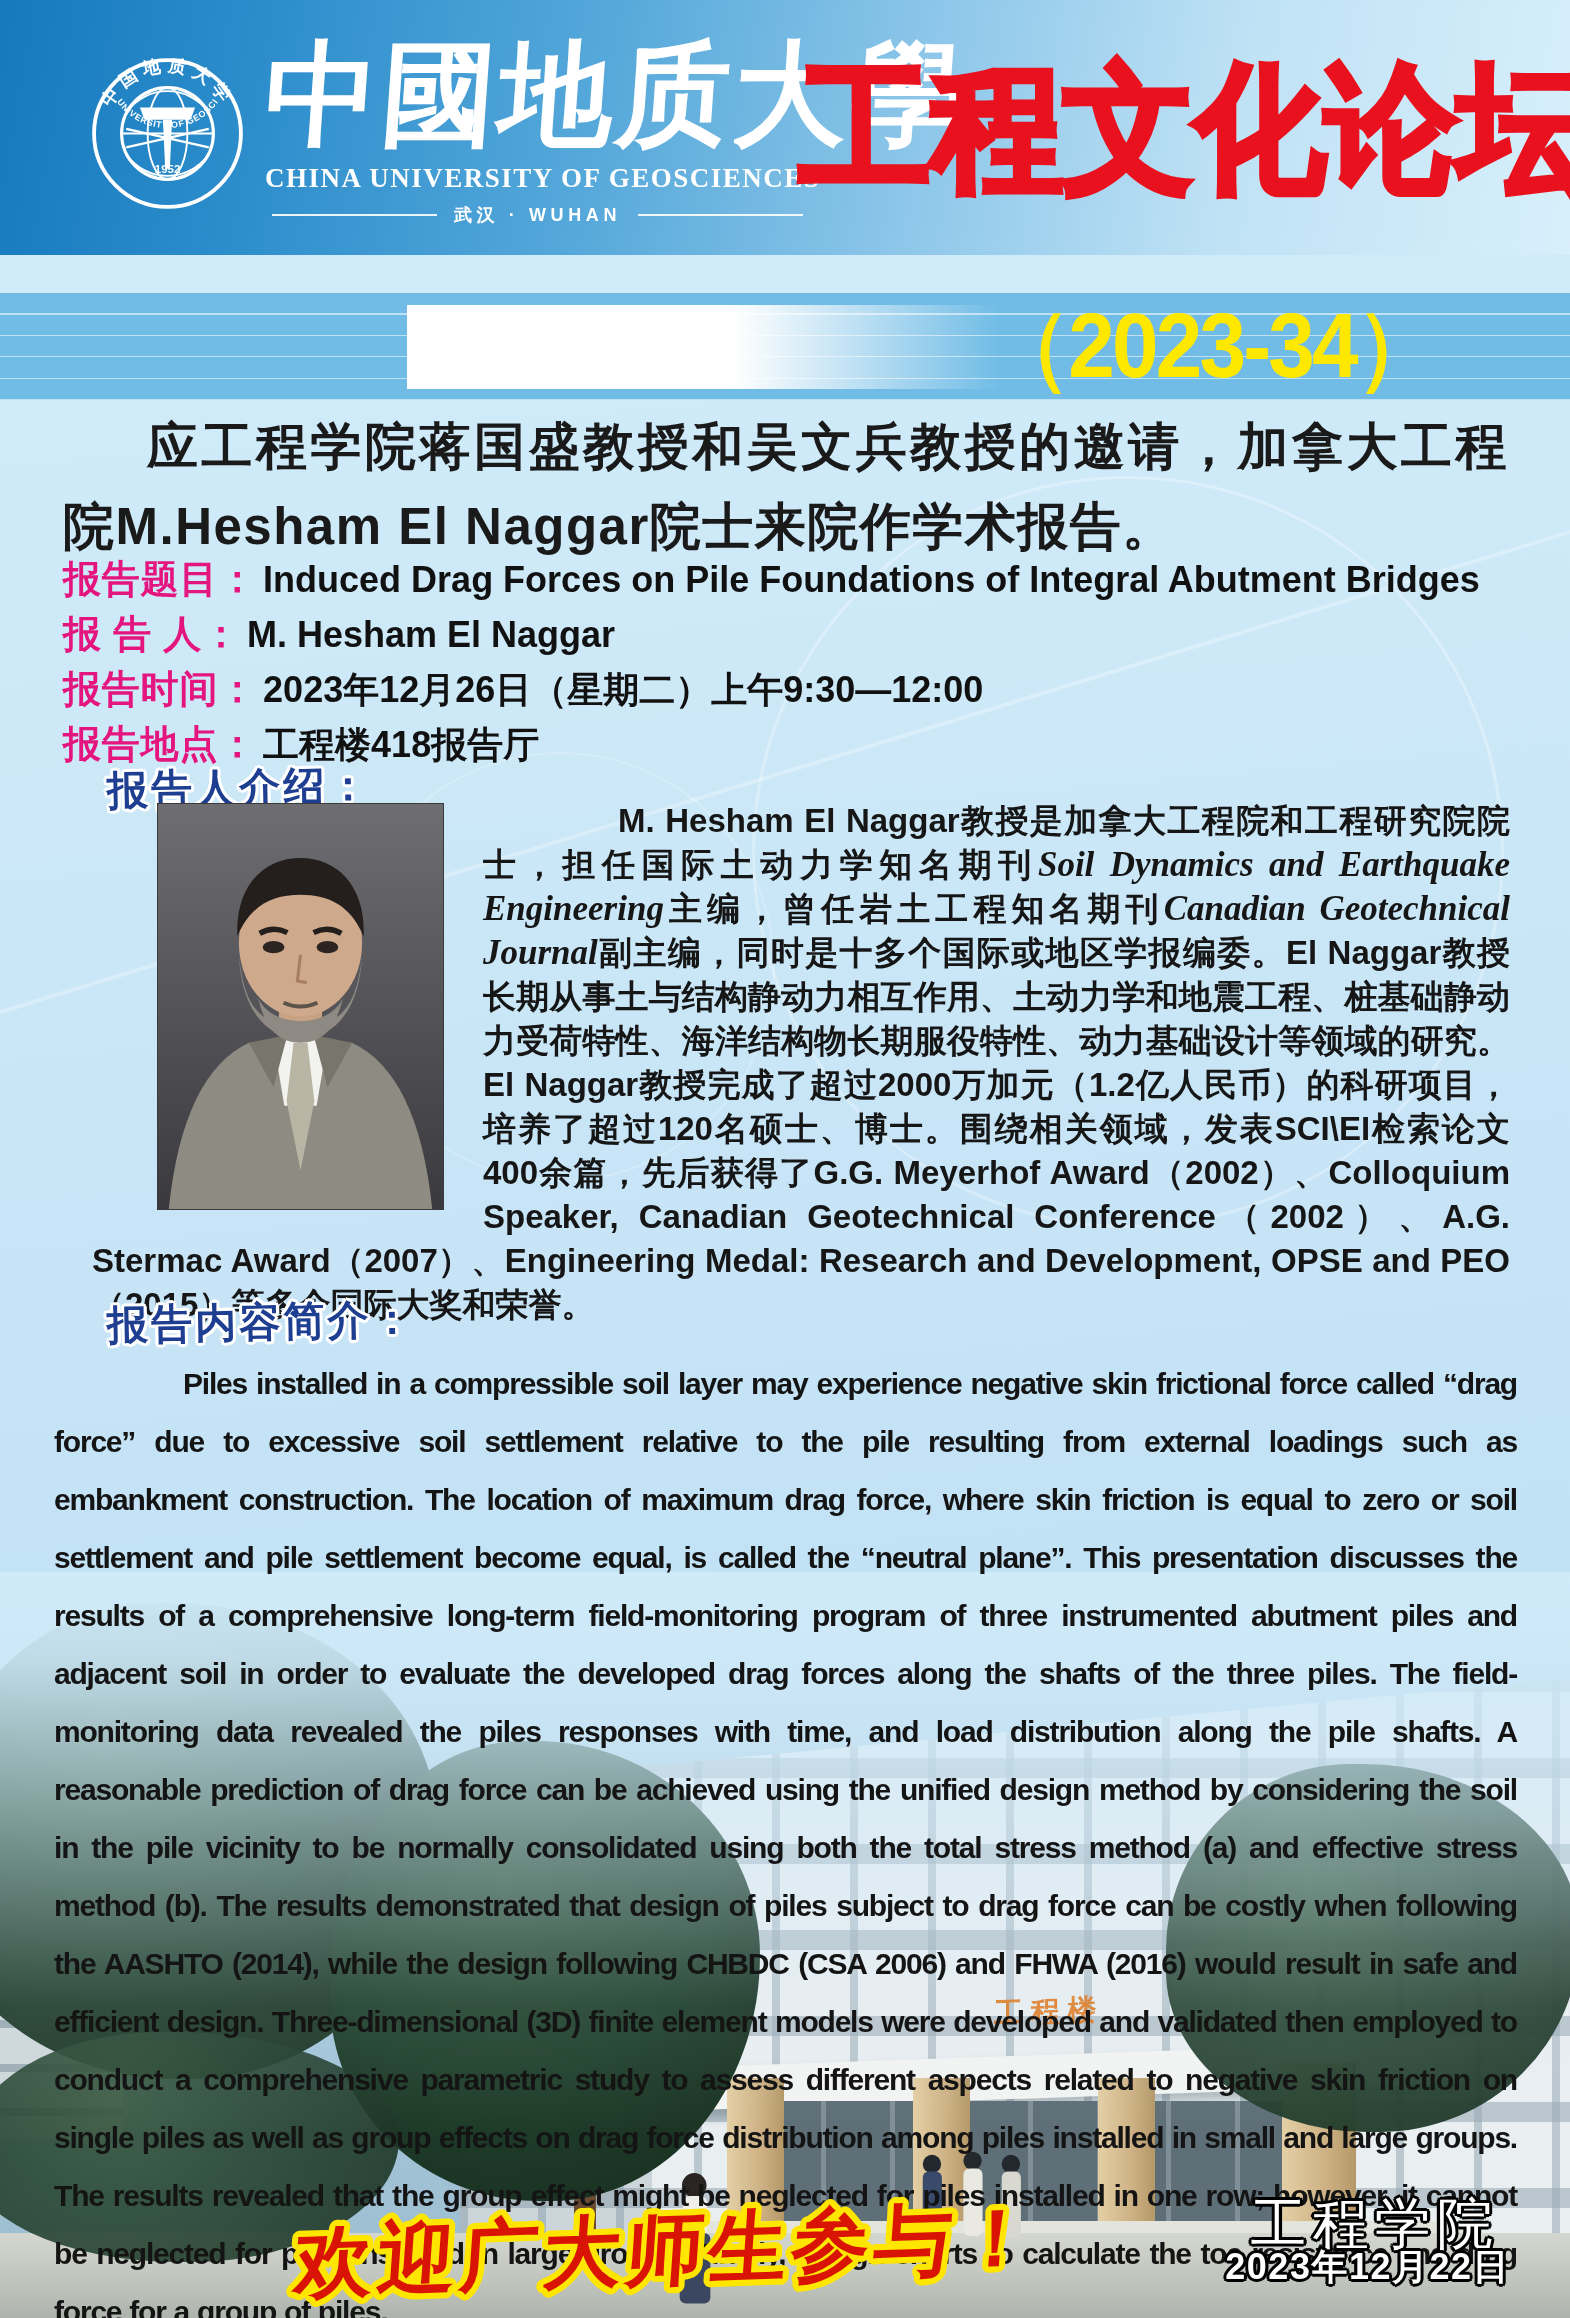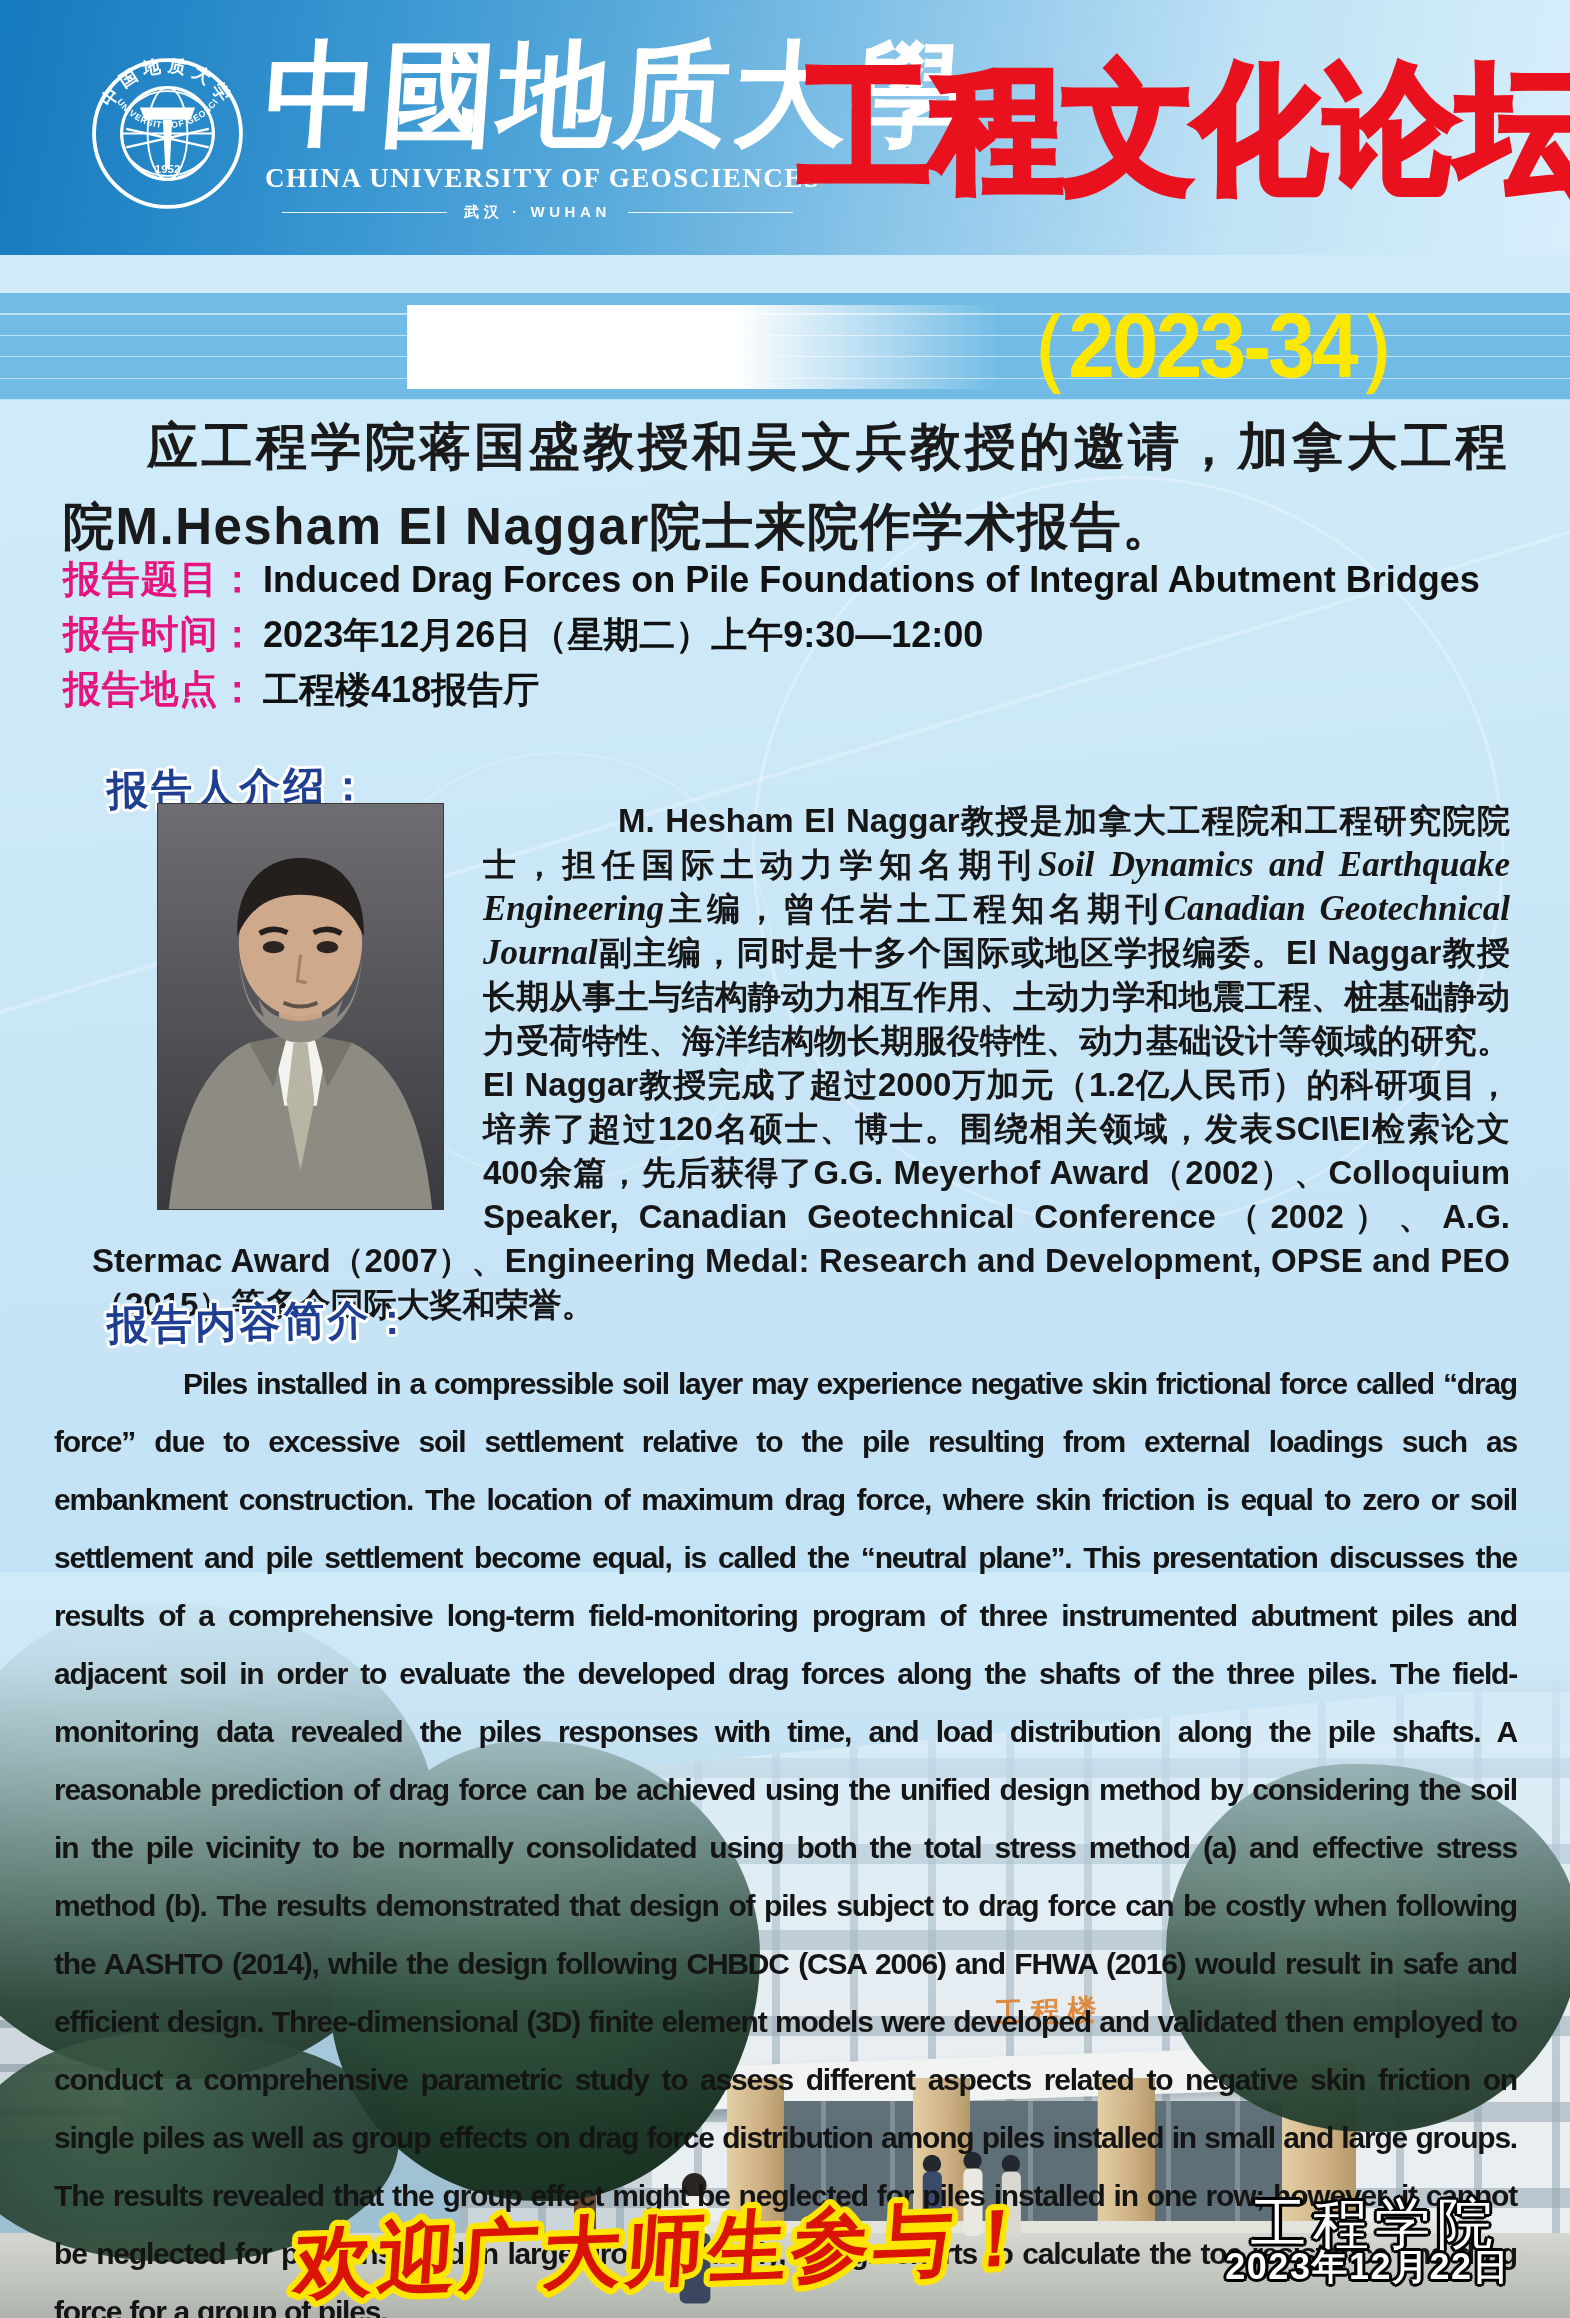--- a/index.html
+++ b/index.html
@@ -12,21 +12,21 @@
   
   .header { position:absolute; left:0; top:0; width:1571px; height:255px; z-index:5;
             background:linear-gradient(100deg,#1579bd 0%,#2f8fcd 18%,#55a8da 38%,#8cc6e9 58%,#bfe2f5 78%,#d8effb 100%); }
   .logo-wrap { position:absolute; left:91px; top:57px; width:153px; height:153px; }
   .uni-name { position:absolute; left:265px; top:37px; width:545px; text-align:center; color:#fff; }
   .uni-cn { font-size:114px; line-height:115px; font-weight:900; letter-spacing:3.1px; white-space:nowrap;
             font-family:"DejaVu Sans",sans-serif; transform:skewX(-4deg); }
   .uni-en { margin-top:10.7px; font-family:"Liberation Serif","DejaVu Serif",serif; font-weight:700;
             font-size:27px; letter-spacing:1.5px; white-space:nowrap; }
   .uni-city { margin-top:9.2px; display:flex; align-items:center; justify-content:center; gap:17px;
-              font-size:15px; letter-spacing:4.6px; font-weight:700; }
+              font-size:18px; letter-spacing:4.6px; font-weight:700; }
   .uni-city .rule { display:block; width:165px; height:1.5px; background:#fff; opacity:.9; }
   .forum-title { position:absolute; left:807px; top:55px; width:759px; text-align:center;
                  font-size:129px; line-height:146px; font-weight:900; color:#e8111d;
                  letter-spacing:0; white-space:nowrap; -webkit-text-stroke:5.4px #e8111d;
                  transform:scale(1.02,1.08); transform-origin:center; }
 
   
   .band { position:absolute; left:0; top:293px; width:1571px; height:107px; z-index:4;
           background:#70bce6;
           background-image:repeating-linear-gradient(to bottom, rgba(255,255,255,0) 0 20px, rgba(255,255,255,.55) 20px 21.5px); }
@@ -220,20 +220,24 @@
   <div class="content">
 
     <p class="invitation">应工程学院蒋国盛教授和吴文兵教授的邀请，加拿大工程院M.Hesham El Naggar院士来院作学术报告。</p>
 
     <div class="details">
       <div class="detail-row">
         <span class="detail-label">报告题目：</span>
         <span class="detail-value">Induced Drag Forces on Pile Foundations of  Integral Abutment Bridges</span>
       </div>
       <div class="detail-row">
+        <span class="detail-label">报 告 人：</span>
+        <span class="detail-value">M. Hesham El Naggar</span>
+      </div>
+      <div class="detail-row">
         <span class="detail-label">报告时间：</span>
         <span class="detail-value">2023年12月26日（星期二）上午9:30—12:00</span>
       </div>
       <div class="detail-row">
         <span class="detail-label">报告地点：</span>
         <span class="detail-value">工程楼418报告厅</span>
       </div>
     </div>
 
     <div class="sec-head bio-head">报告人介绍：</div>

